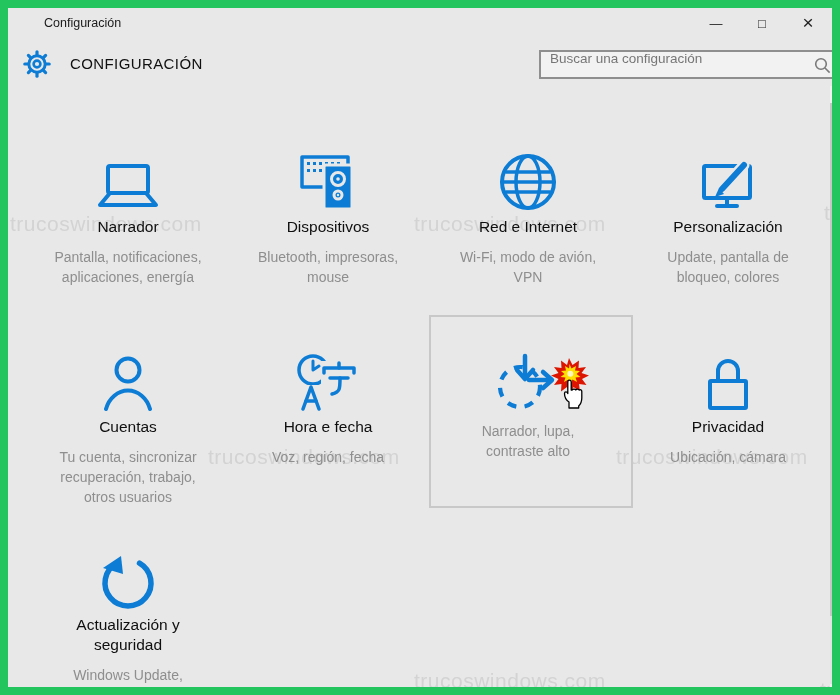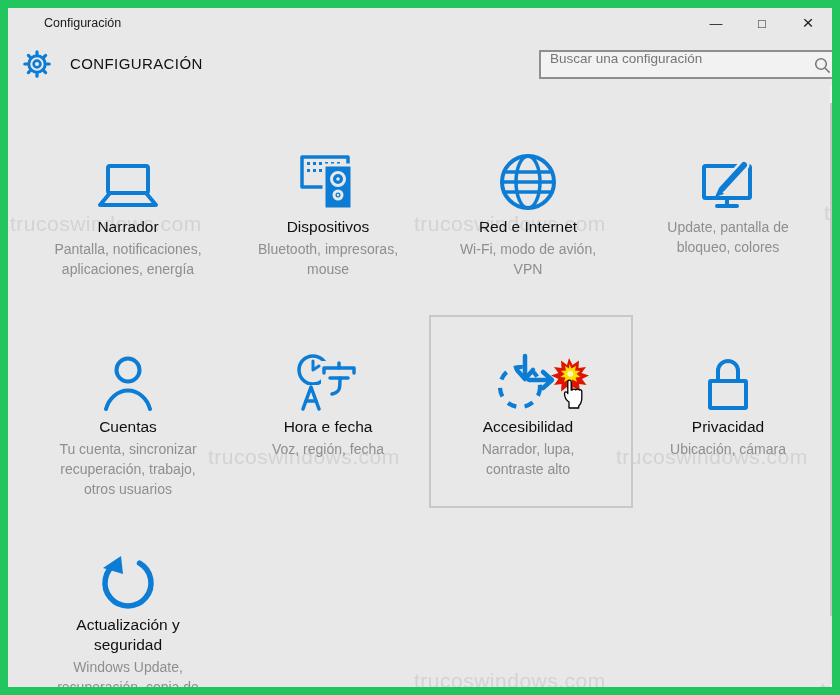--- a/index.html
+++ b/index.html
@@ -34,21 +34,21 @@
 
   
   .hl{position:absolute;left:421px;top:307px;width:204px;height:193px;border:2px solid #c8c8c8;
       box-sizing:border-box;z-index:1;}
   .tile{position:absolute;width:200px;text-align:center;z-index:2;}
   .t1{left:20px;top:147px}.t2{left:220px;top:147px}.t3{left:420px;top:147px}.t4{left:620px;top:147px}
   .t5{left:20px;top:347px}.t6{left:220px;top:347px}.t7{left:420px;top:347px}.t8{left:620px;top:347px}
   .t9{left:20px;top:545px}
   .ticon{height:56px;display:flex;align-items:flex-end;justify-content:center;margin-bottom:6px;}
   .ttitle{font-size:15.5px;color:#0f0f0f;line-height:20px;white-space:pre-line;}
-  .tsub{font-size:14px;color:#8e8e8e;line-height:20px;white-space:pre-line;margin-top:2px;}
+  .tsub{font-size:14px;color:#8e8e8e;line-height:20px;white-space:pre-line;margin-top:10px;}
 
   
   .ist{stroke:#0c7cd5;fill:none;stroke-width:4;stroke-linecap:round;stroke-linejoin:round;}
   .ist35{stroke:#0c7cd5;fill:none;stroke-width:3.5;stroke-linecap:round;stroke-linejoin:round;}
   .ifill{fill:#0c7cd5;}
   .ibg{fill:#e8e8e8;}
 
   
   .sb-track{position:absolute;left:822px;top:78px;width:16px;height:615px;background:#e3e3e3;z-index:3;}
   .sb-thumb{position:absolute;left:822px;top:95px;width:16px;height:513px;background:#c6c6c6;z-index:4;}
@@ -165,20 +165,21 @@
     <div class="ticon">
       <svg width="64" height="52" viewBox="0 0 64 52">
         <rect class="ist" x="8" y="7" width="46" height="32" rx="1.5"></rect>
         <line class="ist" x1="31" y1="39" x2="31" y2="46"></line>
         <line class="ist" x1="21" y1="47" x2="41" y2="47"></line>
         <line x1="26" y1="30" x2="48" y2="6" stroke="#e8e8e8" stroke-width="11" stroke-linecap="round"></line>
         <line x1="26" y1="30" x2="48" y2="6" stroke="#0c7cd5" stroke-width="6" stroke-linecap="round"></line>
         <path class="ifill" d="M19,38 L28,35 L23,29 Z"></path>
       </svg>
     </div>
+    <div class="ttitle">Personalización</div>
     <div class="tsub">Update, pantalla de
 bloqueo, colores</div>
   </div>
 
   <div class="tile t5">
     <div class="ticon">
       <svg width="56" height="56" viewBox="0 0 56 56">
         <circle class="ist" cx="28" cy="15" r="11.5"></circle>
         <path class="ist" d="M6,54 A23,26 0 0 1 50,54"></path>
       </svg>
@@ -217,21 +218,20 @@
       <svg width="72" height="58" viewBox="0 0 72 58">
         <circle cx="28" cy="34" r="20" fill="none" stroke="#0c7cd5" stroke-width="4.2" stroke-dasharray="9 8.5"></circle>
         <g stroke="#0c7cd5" stroke-width="4.5" fill="none" stroke-linecap="round" stroke-linejoin="round">
           <line x1="33" y1="3" x2="33" y2="25"></line>
           <polyline points="25,17 33,26 41,17"></polyline>
           <line x1="37" y1="27" x2="58" y2="27"></line>
           <polyline points="51,19 60,27 51,35"></polyline>
         </g>
       </svg>
     </div>
-    <div class="ttitle">Accesibilidad</div>
     <div class="tsub">Narrador, lupa,
 contraste alto</div>
   </div>
 
   <div class="tile t9">
     <div class="ticon">
       <svg width="64" height="56" viewBox="0 0 64 56">
         <path d="M43.5,10.1 A23,23 0 1 1 20.5,10.1" fill="none" stroke="#0c7cd5" stroke-width="5.5" stroke-linecap="round"></path>
         <path class="ifill" d="M7,15 L25,3 L27,21 Z"></path>
       </svg>

